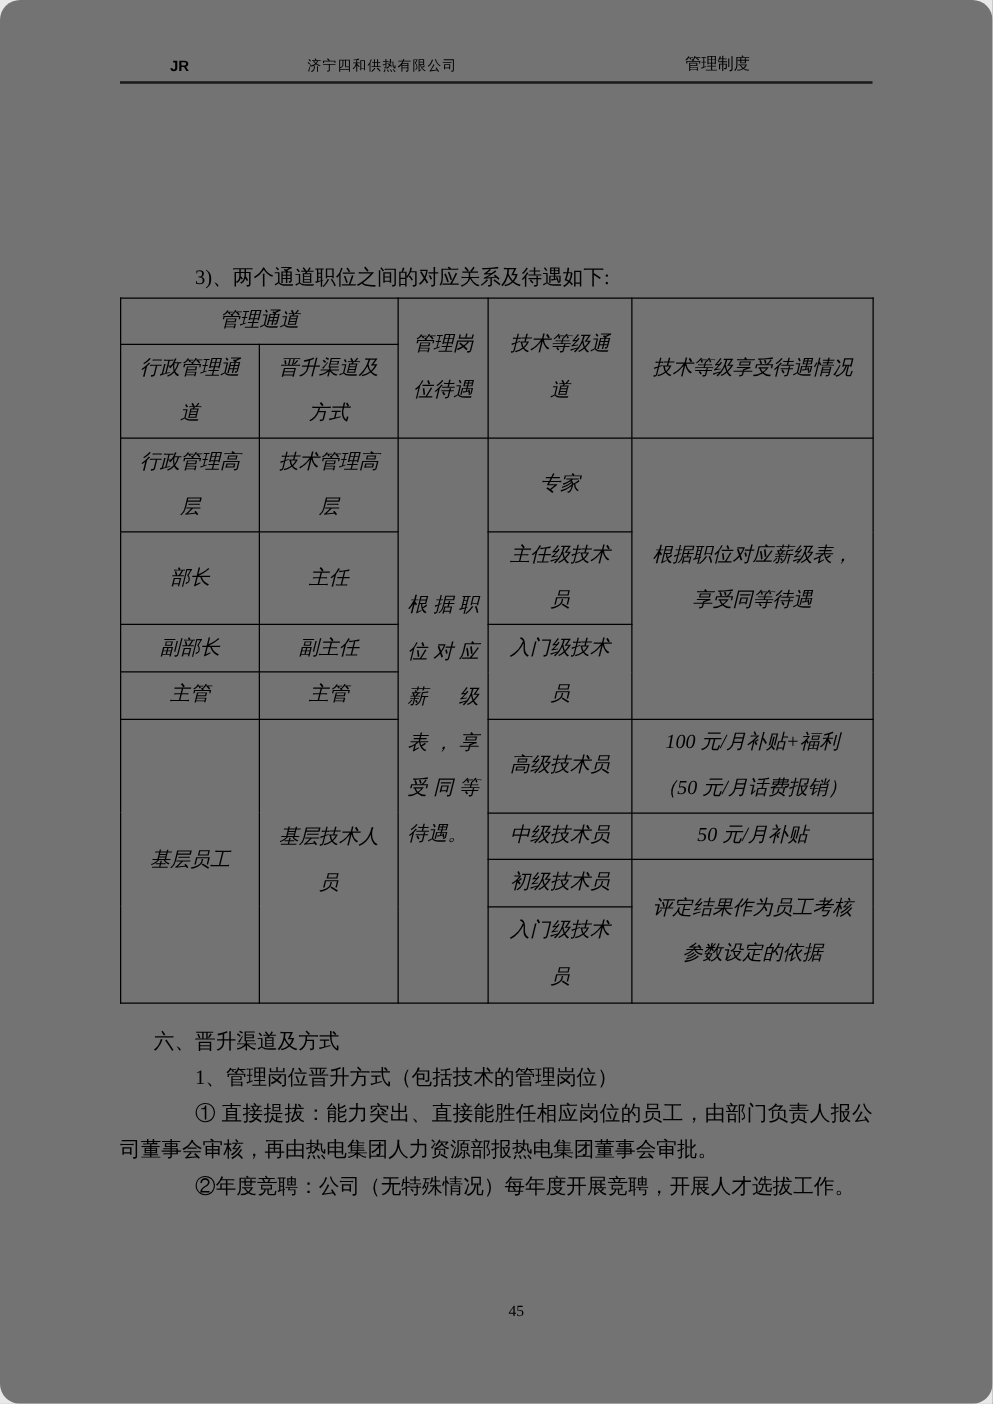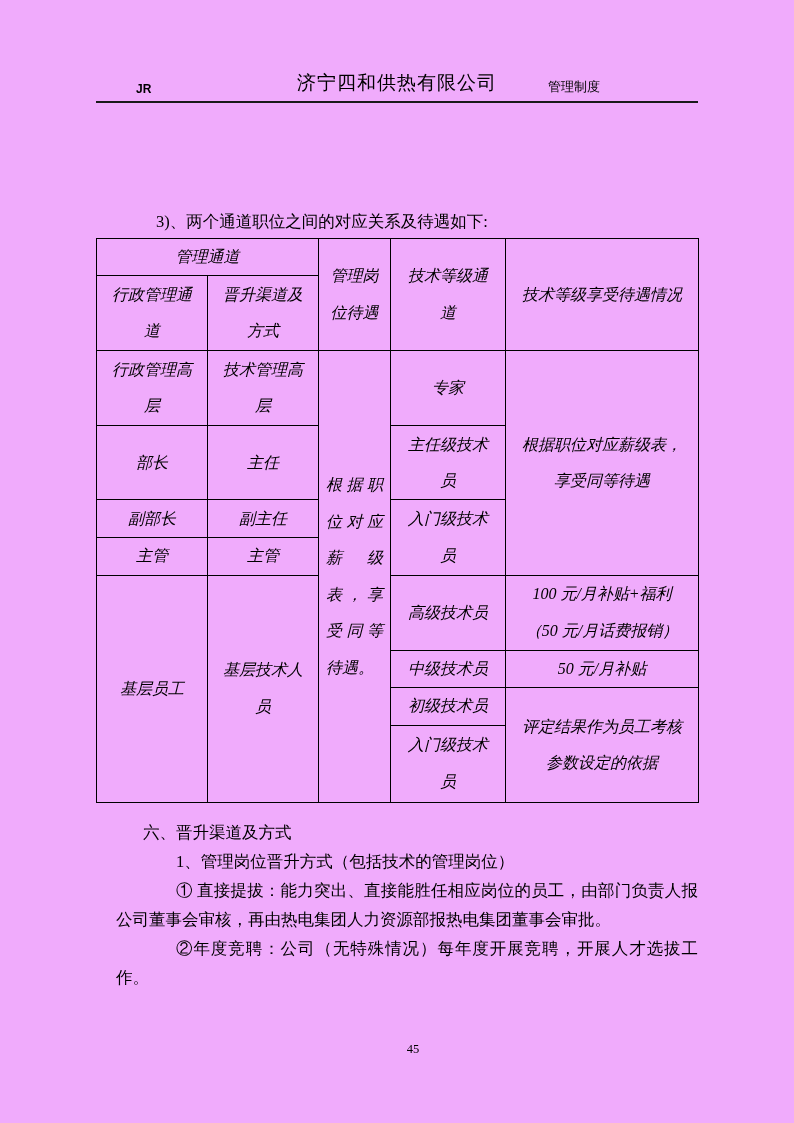--- a/index.html
+++ b/index.html
@@ -1,48 +1,48 @@
 <!DOCTYPE html>
 <html><head>
 <meta charset="utf-8">
 <style>
   * { margin:0; padding:0; box-sizing:border-box; }
   html,body { background:#e8e8e8; }
   body { font-family:"Liberation Serif","DejaVu Serif",serif; }
   .page {
     position:relative; width:794px; height:1123px; margin:0 auto;
-    background:#f0abfc; color:#000; overflow:hidden;
+    background:#737373; color:#000; overflow:hidden;border-radius:16px;
   }
   
   .hdr {
     position:absolute; top:42px; left:96px; width:602px;
     display:flex; align-items:flex-end;
     border-bottom:2px solid #1a1a1a; padding-bottom:5px;
   }
   .hdr-left  { width:150px; padding-left:40px; font-weight:bold; font-size:12px;
                font-family:"Liberation Sans","DejaVu Sans",sans-serif; }
-  .hdr-center{ flex:1; text-align:center; font-size:19px; letter-spacing:1px;margin-top:28px; }
+  .hdr-center{ flex:1; text-align:left; font-size:11px; letter-spacing:1px; }
   .hdr-right { width:150px; text-align:left; padding-right:46px; font-size:13px; }
   
   .content { position:absolute; top:211px; left:96px; width:602px; }
   .intro { font-size:16.5px; text-indent:60px; margin-bottom:5px; }
   
   table.grid { border-collapse:collapse; width:602px; table-layout:fixed;font-style:italic; }
   .grid td {
     border:1px solid #000; text-align:center; vertical-align:middle;
     font-size:16px; line-height:2.28; padding:0 10px; overflow:hidden;
   }
   tr.r1  { height:35px; } tr.r2  { height:75px; } tr.r3  { height:75px;padding-left:44px; }
   tr.r4  { height:74px; } tr.r5  { height:38px; } tr.r6  { height:35px; }
   tr.r7  { height:75px; } tr.r8  { height:37px; } tr.r9  { height:36px; }
   tr.r10 { height:77px; }
   .grid td.pay-note { text-align:justify; padding:0 7px; }
   .benefit-line { display:block; }
   
-  .sec { font-size:16.5px; line-height:1.76;margin-left:20px; }
+  .sec { font-size:16.5px; line-height:1.76; }
   .h-six  { margin-top:15px; text-indent:27px; }
   .p-item { text-indent:60px; }
   .p-just { text-indent:60px; text-align:justify; }
   
   .ftr { position:absolute; top:1042px; left:16px; width:100%;
          text-align:center; font-size:12.5px; }
 </style>
 </head>
 <body>
 

